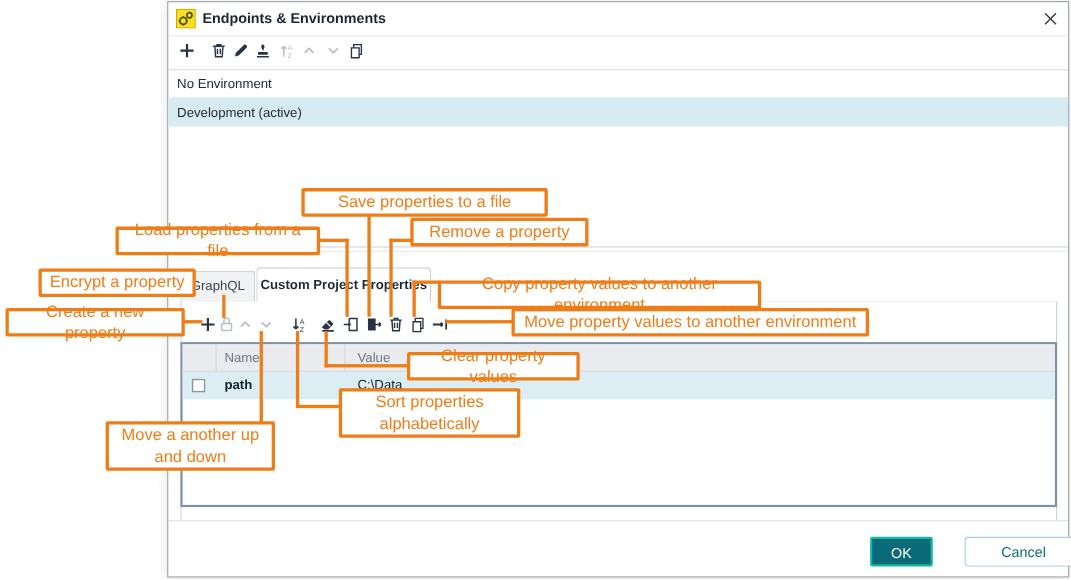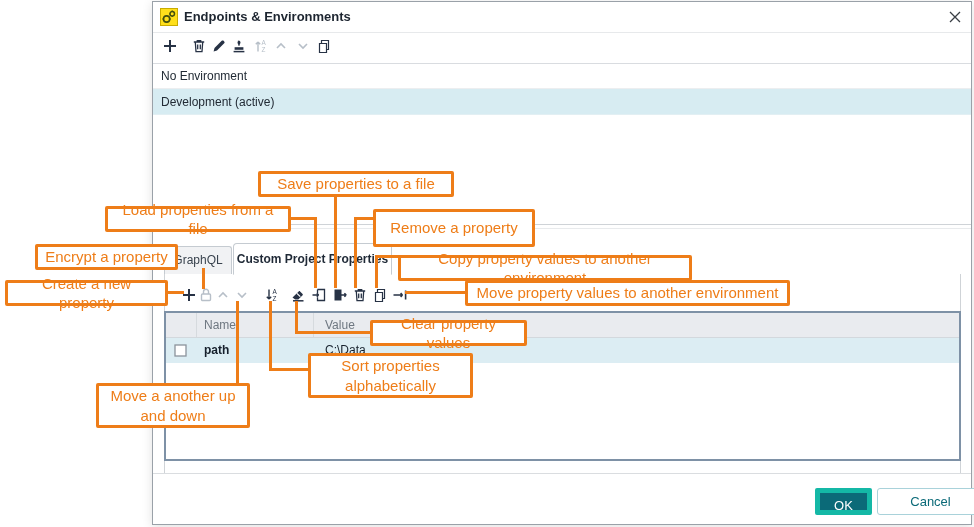--- a/index.html
+++ b/index.html
@@ -42,32 +42,32 @@
   .trow{position:absolute;left:0;right:0;top:25px;height:25px;background:#dcedf3;font-size:12px;color:#16202c;}
   .td-name{position:absolute;left:38px;top:0;line-height:25px;font-weight:600;}
   .td-value{position:absolute;left:159px;top:0;line-height:25px;font-weight:normal;}
   .cbx{position:absolute;left:8px;top:6px;width:13px;height:13px;}
   
   .footsep{position:absolute;left:0;right:0;top:471px;height:1px;background:#dadde0;}
   .learnlink{position:absolute;left:23px;top:490px;font-size:13px;font-weight:600;color:#15707e;
      cursor:pointer;display:flex;align-items:center;gap:5px;}
   .btn{position:absolute;top:486px;height:27px;font-size:13px;text-align:center;line-height:25px;
      border-radius:2px;cursor:pointer;box-sizing:border-box;}
-  .btn.ok{left:638px;width:57px;background:#0b6a78;color:#fff;border:5px solid #14b8a6;margin-left:24px;}
+  .btn.ok{left:638px;width:57px;background:#0b6a78;color:#fff;border:2px solid #14b8a6;}
   .btn.cancel{left:724px;width:107px;background:#fff;color:#0b6a78;border:1px solid #a9d2da;border-radius:3px;}
   
   .callout{position:absolute;background:#fff;border:3px solid #ee7d18;color:#ee7d18;font-size:15px;
      display:flex;align-items:center;justify-content:center;text-align:center;line-height:1.3;
      border-radius:2px;padding:0 6px;box-sizing:border-box;z-index:30;}
   .conn{position:absolute;background:#ee7d18;z-index:29;}
   .c-create{left:5px;top:280px;width:163px;height:26px;}
   .c-encrypt{left:35px;top:244px;width:143px;height:26px;}
   .c-load{left:105px;top:206px;width:186px;height:26px;}
-  .c-save{left:258px;top:171px;width:196px;height:26px;}
-  .c-remove{left:373px;top:209px;width:162px;height:38px;}
+  .c-save{left:274px;top:171px;width:224px;height:26px;}
+  .c-remove{left:373px;top:198px;width:162px;height:26px;}
   .c-copy{left:398px;top:243px;width:294px;height:26px;margin-top:12px;}
   .c-movevals{left:465px;top:280px;width:325px;height:26px;}
   .c-clear{left:370px;top:320px;width:157px;height:26px;}
   .c-sort{left:308px;top:353px;width:165px;height:45px;}
   .c-moveud{left:96px;top:383px;width:154px;height:45px;}
   .n-create{left:166px;top:291px;width:18px;height:3px;}
   .n-encrypt{left:202px;top:268px;width:3px;height:21px;}
   .n-load-h{left:289px;top:217px;width:28px;height:3px;}
   .n-load-v{left:314px;top:217px;width:3px;height:71px;}
   .n-save{left:334px;top:195px;width:3px;height:93px;}

